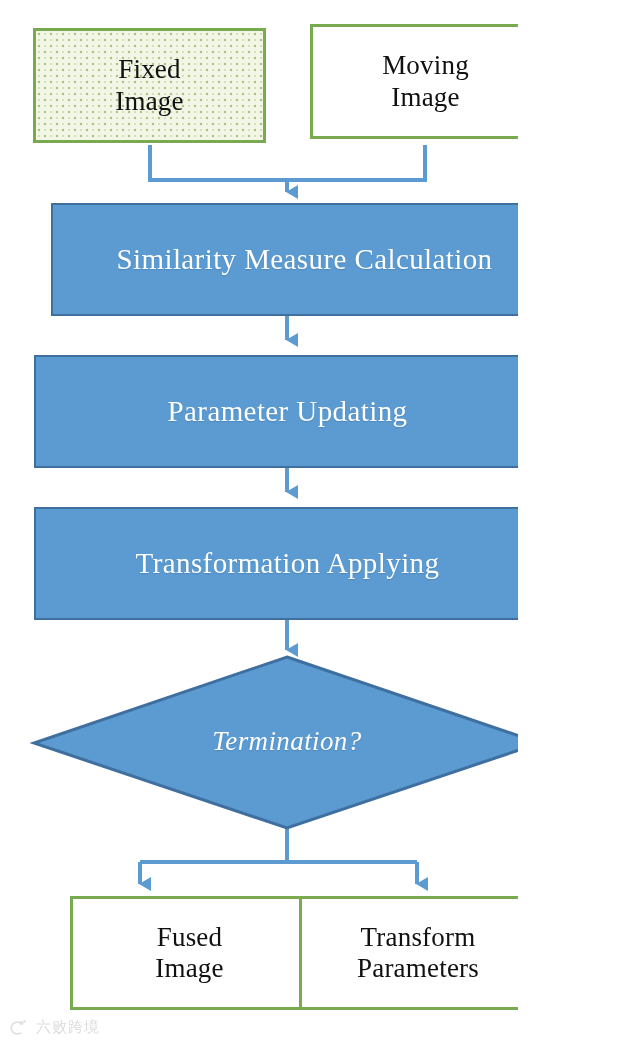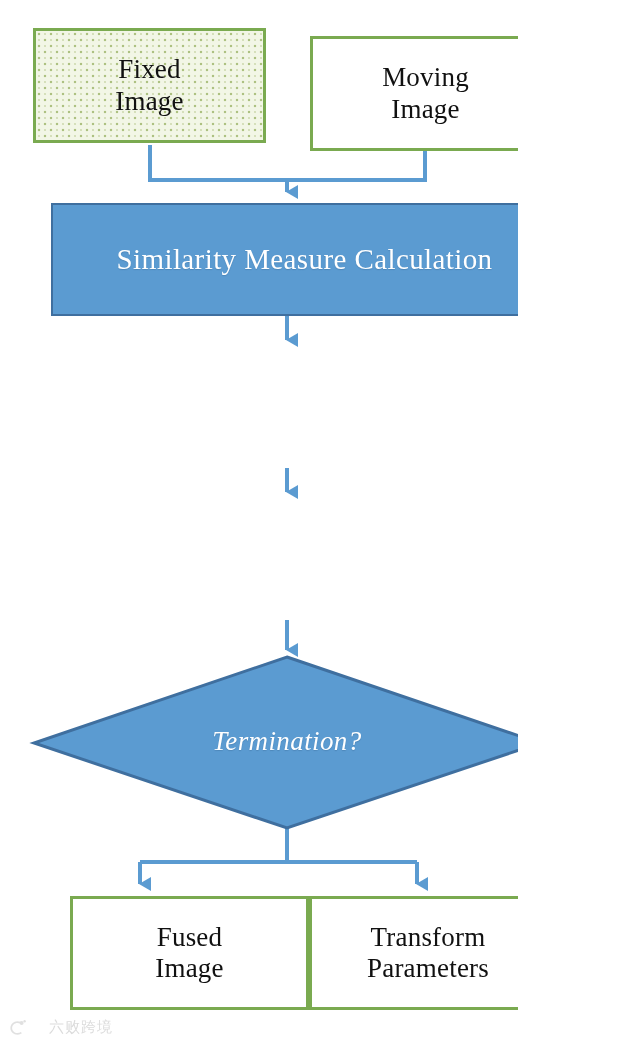--- a/index.html
+++ b/index.html
@@ -74,21 +74,21 @@
   }
   .nodetext {
     white-space: pre-line;
   }
   .watermark {
     position: absolute;
     left: 8px;
     top: 1018px;
     display: flex;
     align-items: center;
-    gap: 22px;
+    gap: 9px;
     opacity: 0.30;
   }
   .watermark .wm-text {
     font-size: 15px;
     color: #8a8a8a;
     font-family: "DejaVu Sans", sans-serif;
     letter-spacing: 1px;
   }
   .wm-logo {
     width: 19px;
@@ -129,41 +129,47 @@
     </g>
 
     <polygon points="287,657 540,743 287,828 34,743" fill="#5b9bd1" stroke="#3f6f9f" stroke-width="3"></polygon>
   </svg>
 
   <div class="node io-box patterned" style="left:33px; top:28px; width:233px; height:115px;">
     <span class="nodetext">Fixed
 Image</span>
   </div>
 
-  <div class="node io-box" style="left:310px; top:36px; width:231px; height:115px;">
+  <div class="node io-box" style="left:310px; top:24px; width:231px; height:115px;">
     <span class="nodetext">Moving
 Image</span>
   </div>
 
   <div class="node proc-box" style="left:51px; top:203px; width:507px; height:113px;">
     <span class="nodetext">Similarity Measure Calculation</span>
   </div>
 
+  <div class="node proc-box" style="left:34px; top:355px; width:507px; height:113px;">
+    <span class="nodetext">Parameter Updating</span>
+  </div>
 
+  <div class="node proc-box" style="left:34px; top:507px; width:507px; height:113px;">
+    <span class="nodetext">Transformation Applying</span>
+  </div>
 
   <div class="decision-label" style="left:0px; top:726px; width:574px; text-align:center;font-style:italic;">Termination?</div>
 
   <div class="edge-label" style="left:561px; top:703px;">No</div>
 
   <div class="node io-box" style="left:26px; top:896px; width:239px; height:114px;margin-left:44px;">
     <span class="nodetext">Fused
 Image</span>
   </div>
 
-  <div class="node io-box" style="left:299px; top:896px; width:238px; height:114px;margin-left:10px;">
+  <div class="node io-box" style="left:299px; top:896px; width:238px; height:114px;">
     <span class="nodetext">Transform
 Parameters</span>
   </div>
 
   <div class="watermark">
     <svg class="wm-logo" viewBox="0 0 24 24">
       <path d="M12 21c-5 0-9-3.6-9-8.4S7 4 12 4c1.4 0 2.7.3 3.9.8l-1 2A7 7 0 0 0 12 6.2C8.2 6.2 5.2 9 5.2 12.6S8.2 19 12 19c1.6 0 3-.5 4.2-1.3l1.3 1.7A9.4 9.4 0 0 1 12 21z" fill="#9a9a9a"></path>
       <circle cx="17.2" cy="6.4" r="2.5" fill="#9a9a9a"></circle>
       <circle cx="21" cy="4.1" r="1.5" fill="#9a9a9a"></circle>
     </svg>

